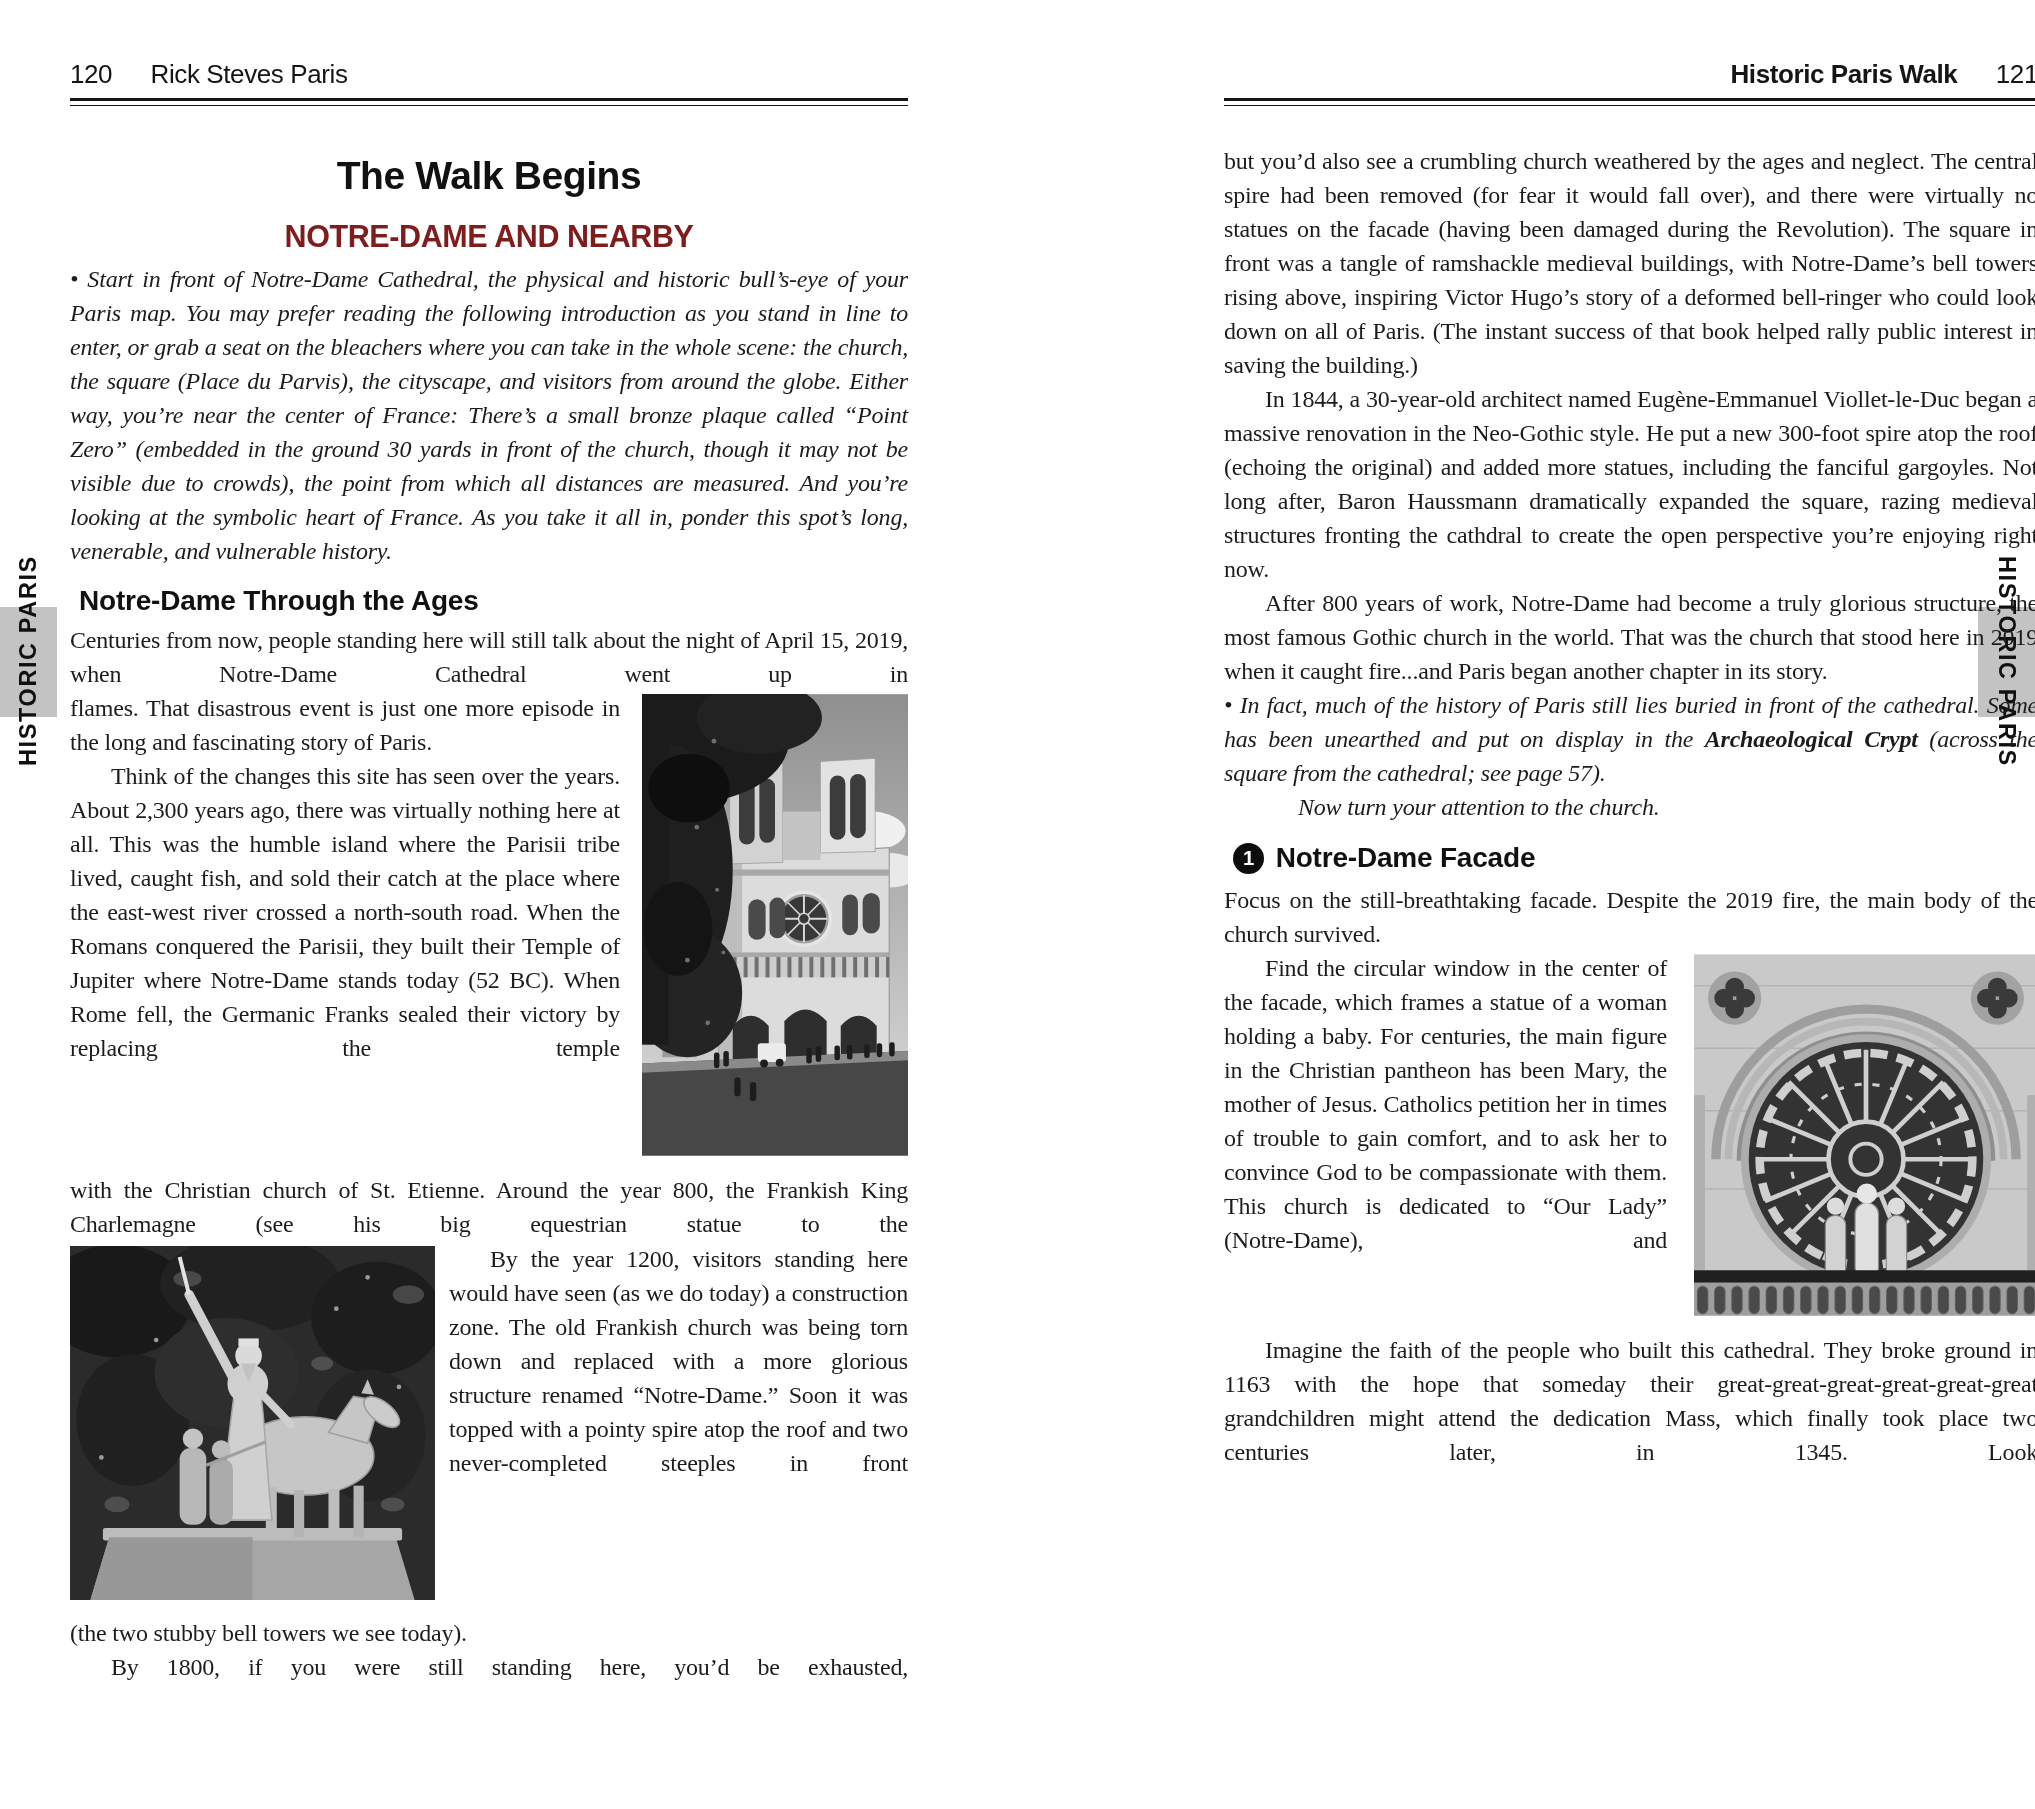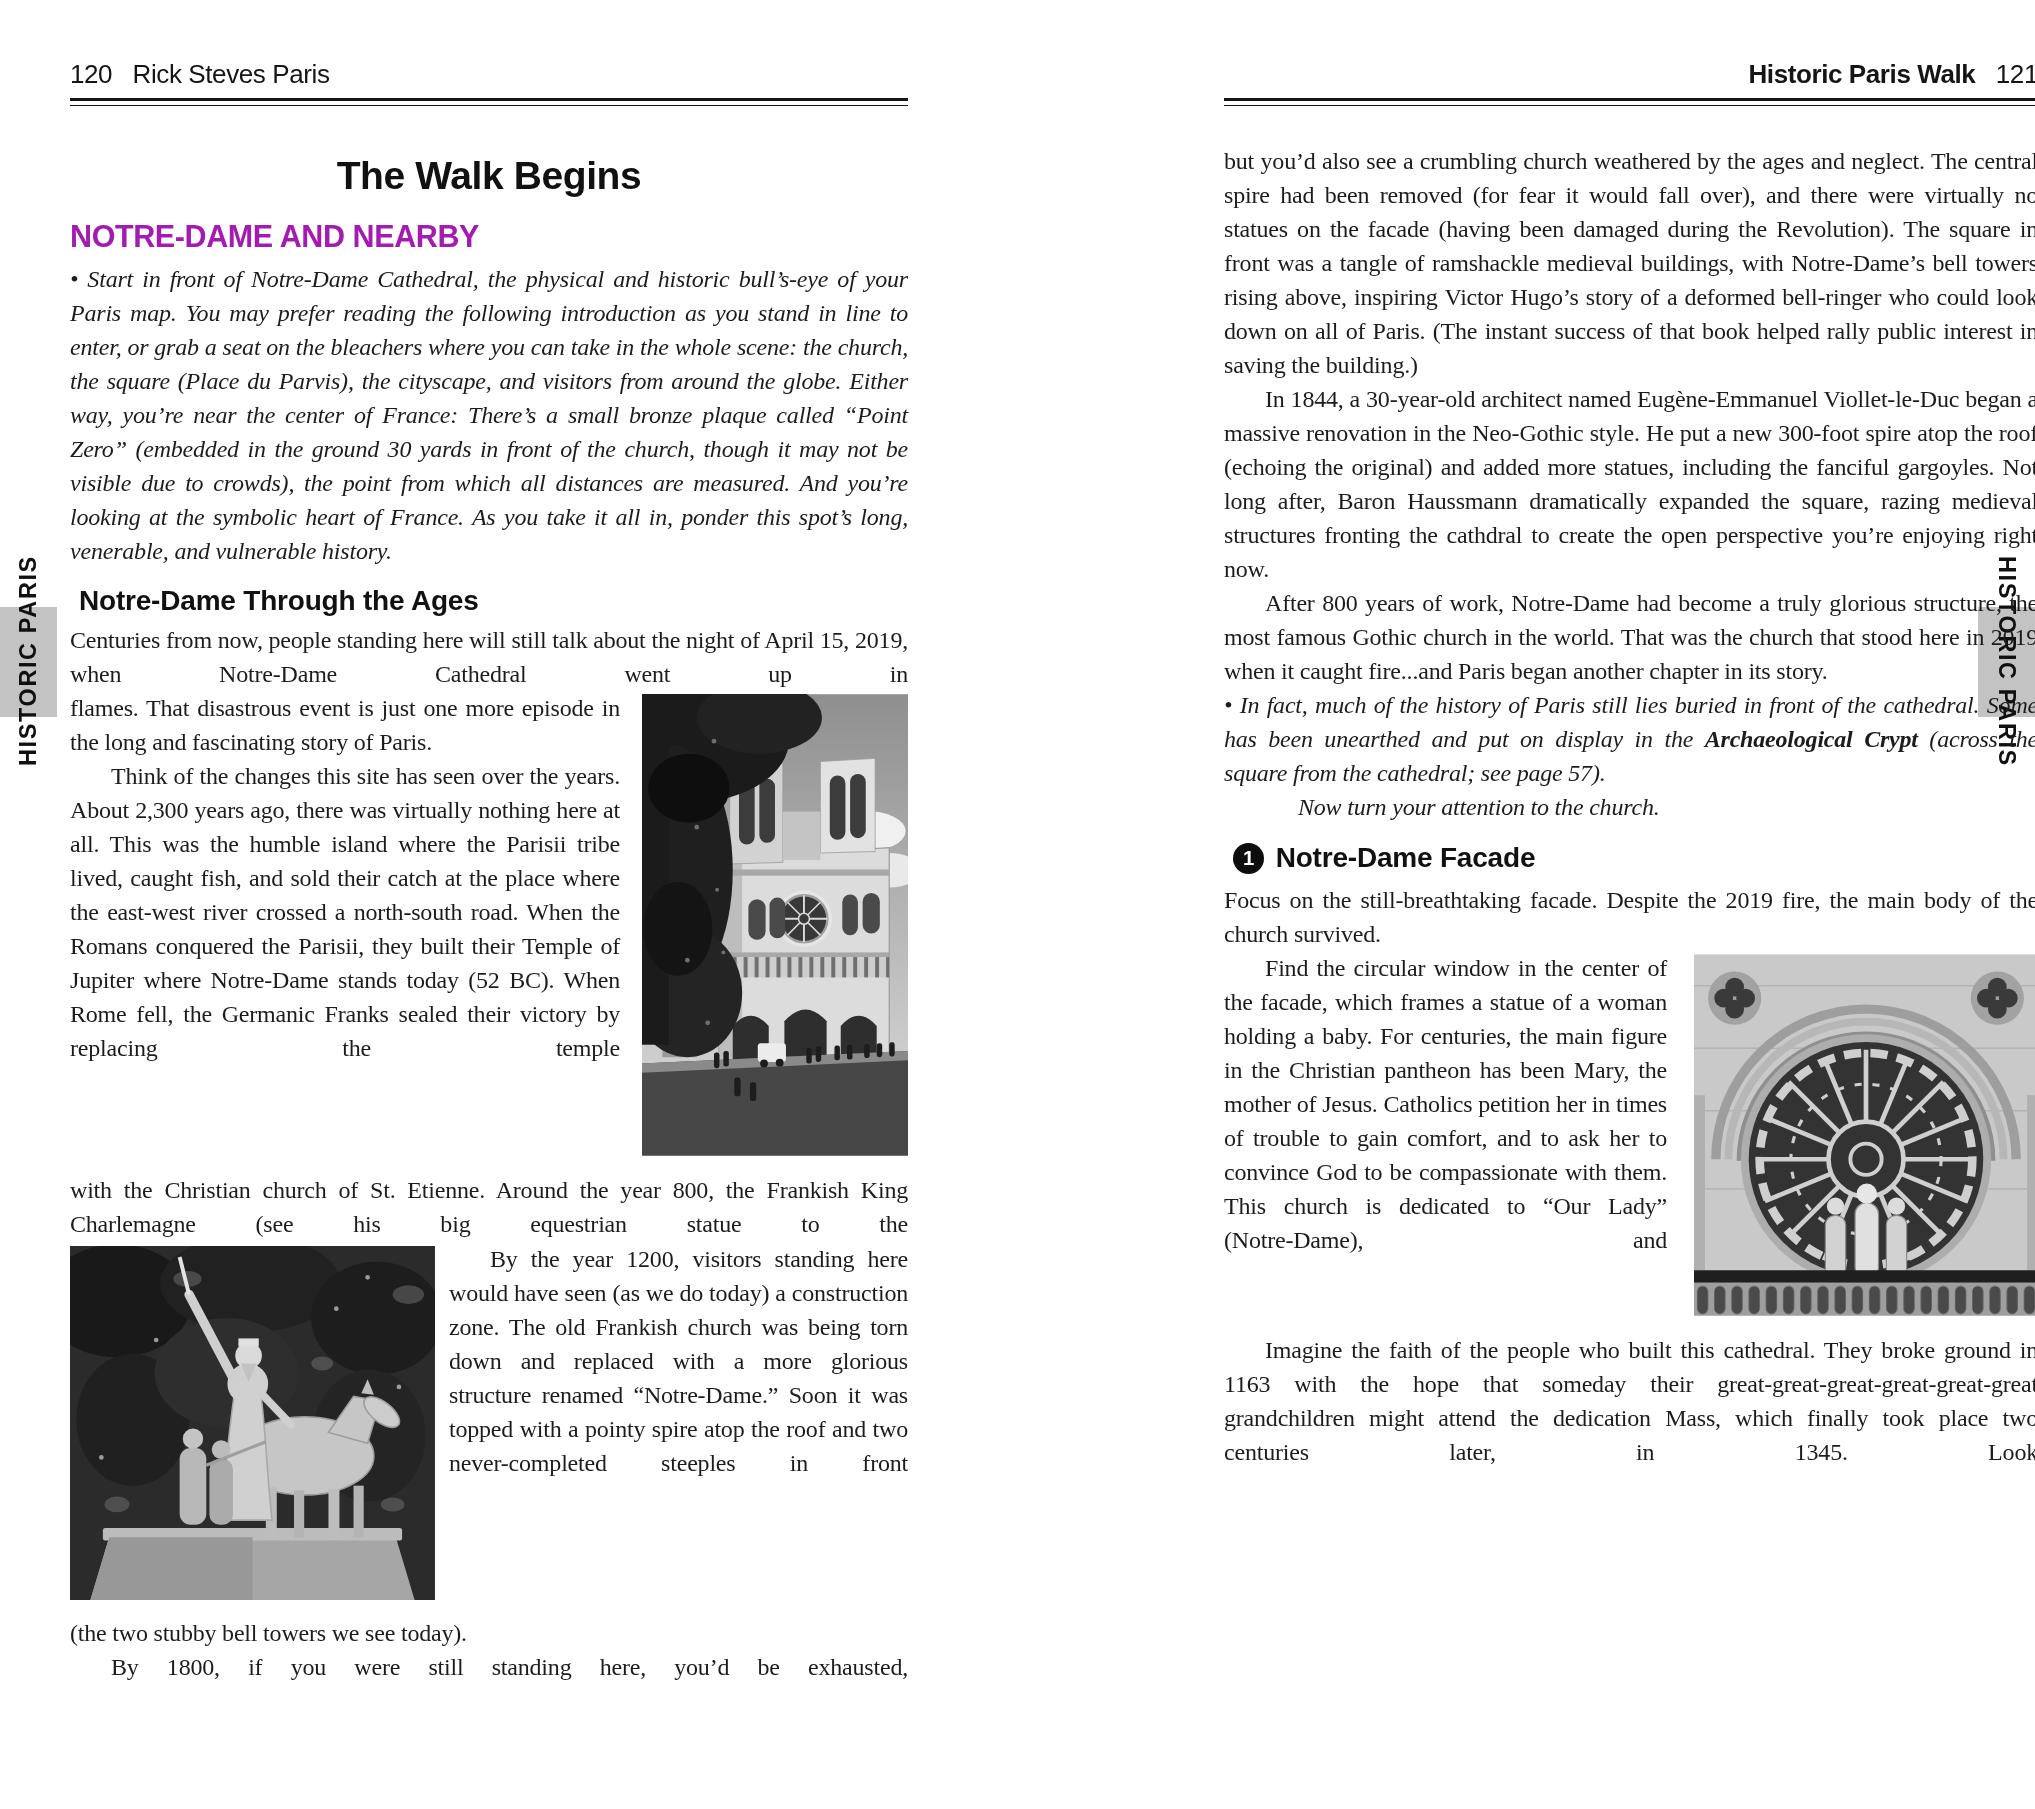--- a/index.html
+++ b/index.html
@@ -7,32 +7,32 @@
     width:2035px;height:1809px;position:relative;overflow:hidden;
     background:#ffffff;color:#1c1c1c;
     font-family:"Liberation Serif","DejaVu Serif",serif;
   }
   .page{position:absolute;top:0;}
   .page-left{left:70px;width:838px;}
   .page-right{left:1224px;width:814px;}
 
   
   .runhead{margin-top:59px;font-family:"Liberation Sans","DejaVu Sans",sans-serif;
-    font-size:26px;letter-spacing:-0.4px;color:#151515;display:flex;align-items:flex-end;}
+    font-size:26px;letter-spacing:-0.4px;color:#151515;display:flex;align-items:flex-end;gap:18px;}
   .runhead .num{font-weight:400;}
   .runhead .ttl{font-weight:400;margin-left:20.4px;}
   .runhead-r{justify-content:flex-end;}
   .runhead-r .ttl{font-weight:700;margin-left:0;}
   .runhead-r .num{margin-left:20.4px;}
   .rule{margin-top:7.8px;height:4.7px;border-top:3.1px solid #151515;border-bottom:1.6px solid #151515;}
 
   h1.walk{margin:48px 0 0 0;text-align:center;font-family:"Liberation Sans","DejaVu Sans",sans-serif;
     font-weight:700;font-size:39px;letter-spacing:-0.4px;color:#111;}
   h2.sect{margin:20.4px 0 0 0;font-family:"Liberation Sans","DejaVu Sans",sans-serif;
-    font-weight:700;font-size:30.5px;letter-spacing:-0.4px;color:#a21caf;}
+    font-weight:700;font-size:30.5px;letter-spacing:-0.4px;color:#7f1d1d;text-align:center;}
   h3.sub{margin:17px 0 0 9px;font-family:"Liberation Sans","DejaVu Sans",sans-serif;
     font-weight:700;font-size:28px;letter-spacing:-0.2px;color:#111;display:flex;align-items:center;}
   .disc{display:inline-flex;width:31px;height:31px;border-radius:50%;background:#0d0d0d;color:#fff;
     align-items:center;justify-content:center;font-size:20.4px;font-weight:700;margin-right:11.7px;flex:0 0 auto;}
 
   .bodytext{font-size:24px;line-height:34px;text-align:justify;letter-spacing:-0.2px;}
   .intro{margin:7.8px 0 0 0;font-style:italic;}
   .flow{margin-top:6.3px;}
   .flow-r{margin-top:38px;}
   p{margin:0;}

